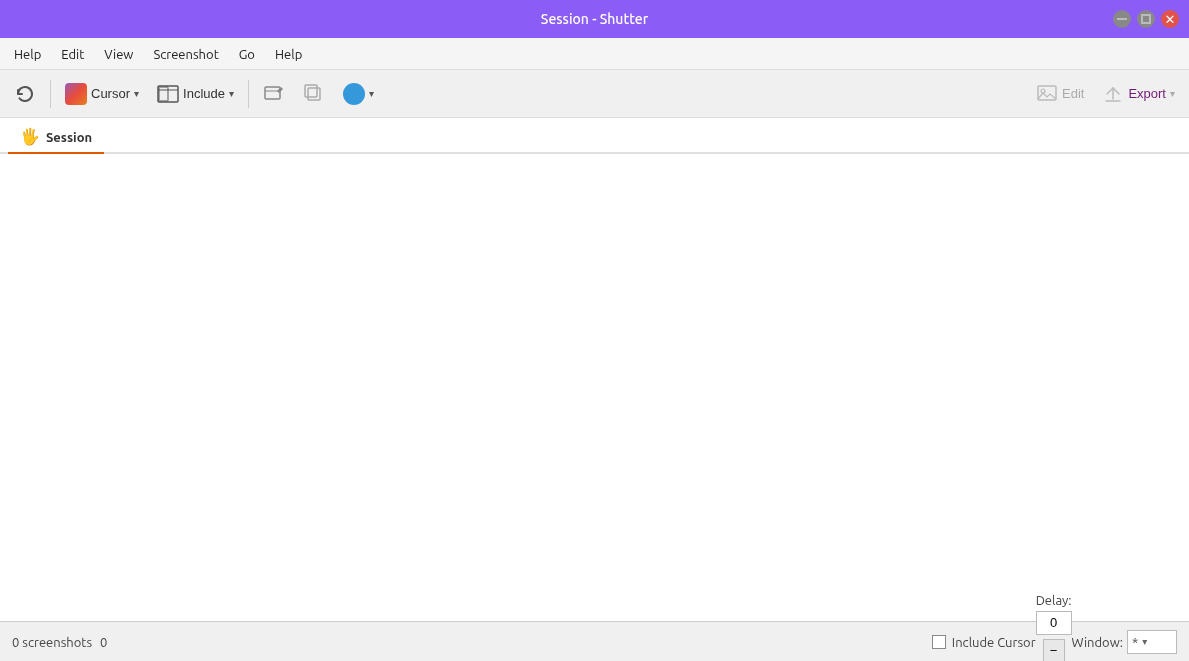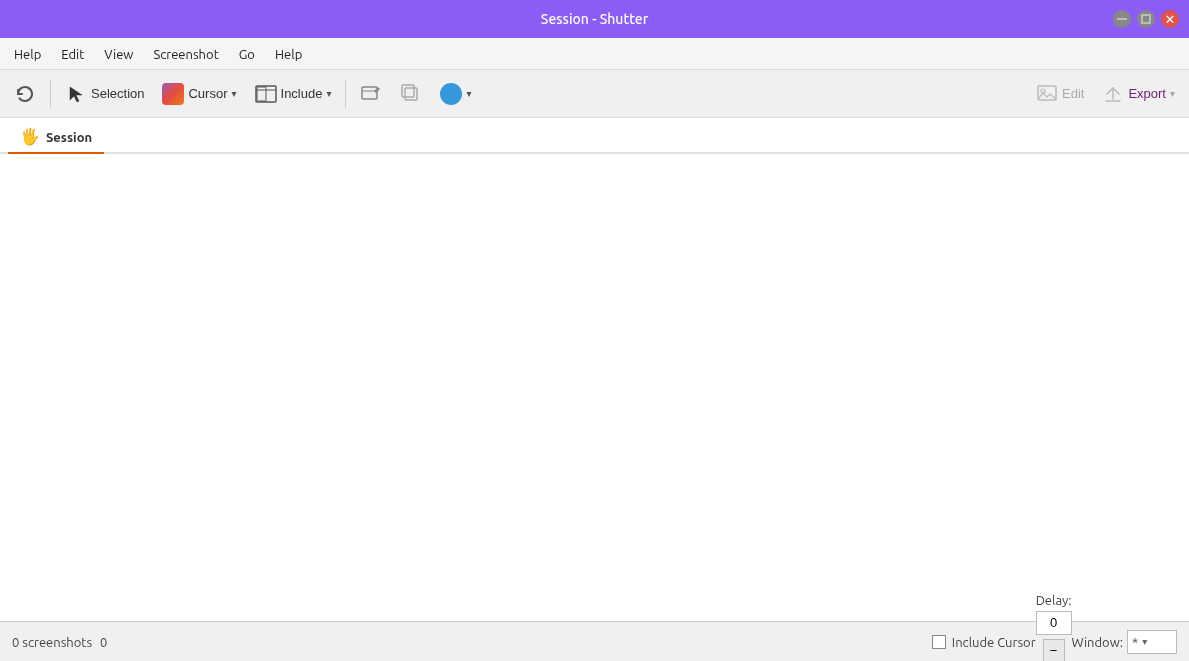--- a/index.html
+++ b/index.html
@@ -284,28 +284,20 @@
     <div class="toolbar-icon">
       <svg width="22" height="22" viewBox="0 0 22 22" fill="none">
         <path d="M4 11a7 7 0 1 1 1.5 4.3" stroke="#555" stroke-width="2" stroke-linecap="round" fill="none"></path>
         <polyline points="4,7 4,11 8,11" stroke="#555" stroke-width="2" stroke-linecap="round" stroke-linejoin="round" fill="none"></polyline>
       </svg>
     </div>
   </button>
 
   <div class="toolbar-separator"></div>
 
-  <button class="toolbar-btn">
-    <div class="toolbar-icon">
-      <svg width="16" height="18" viewBox="0 0 16 18" fill="none">
-        <path d="M2 2 L2 15 L6 11 L9 17 L11 16 L8 10 L14 10 Z" fill="#333" stroke="#333" stroke-width="0.5"></path>
-      </svg>
-    </div>
-    <span>Selection</span>
-  </button>
 
   <button class="toolbar-btn">
     <div class="desktop-icon"></div>
     <span>Cursor</span>
     <span class="dropdown-arrow">▾</span>
   </button>
 
   <button class="toolbar-btn">
     <div class="toolbar-icon">
       <svg width="22" height="18" viewBox="0 0 22 18" fill="none">

